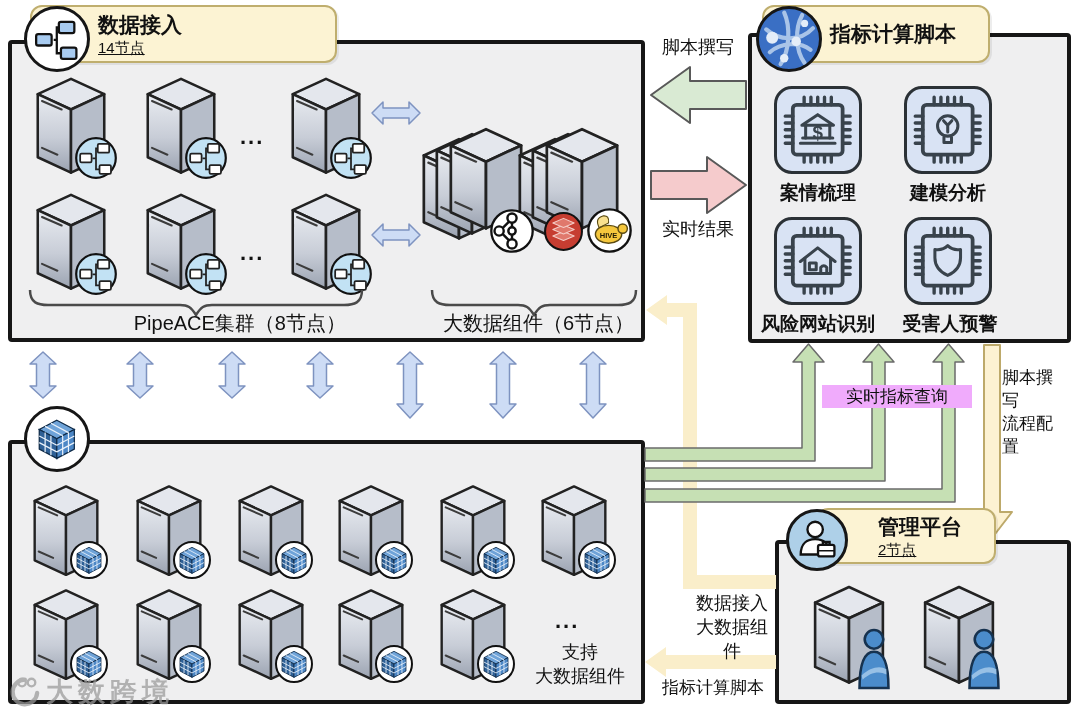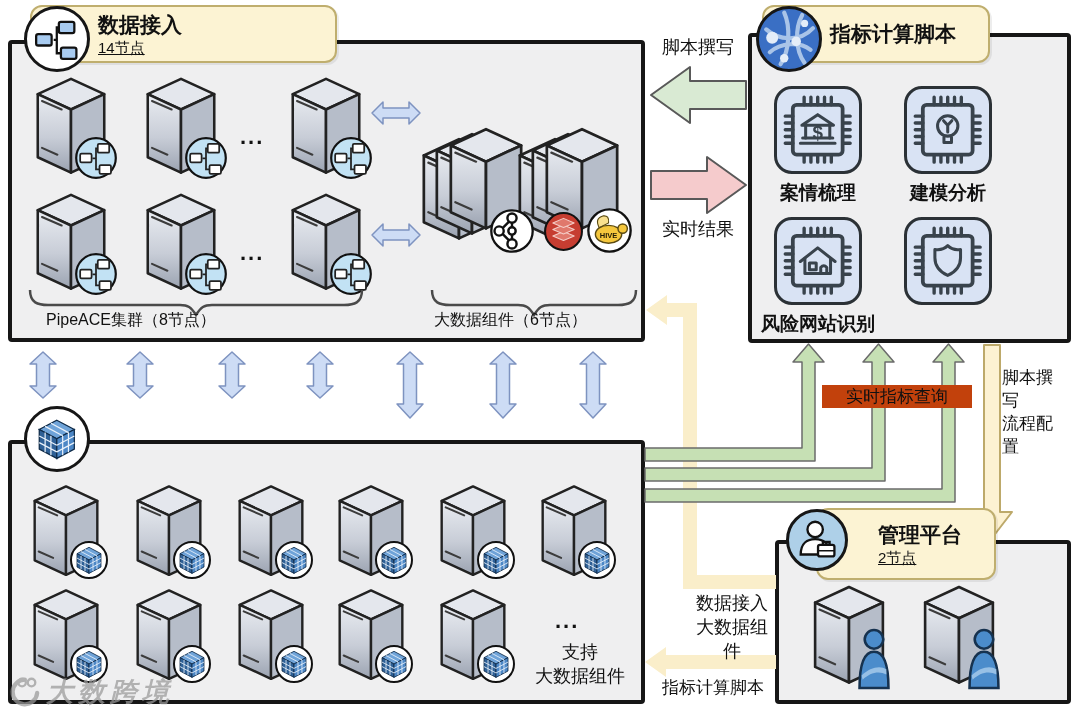--- a/index.html
+++ b/index.html
@@ -23,26 +23,26 @@
   .label { position:absolute; z-index:3; }
   .center { text-align:center; }
   .dots { font-size:22px; font-weight:700; letter-spacing:2px; }
 
   .chip-tile { position:absolute; width:88px; height:88px; background:#d9e3f4; border:3px solid #2b3136;
                border-radius:18px; display:flex; align-items:center; justify-content:center; }
   .chip-tile svg { width:92%; height:92%; }
   .chip-label { position:absolute; font-size:19px; font-weight:700; text-align:center; }
 
   .brace { position:absolute; }
-  .brace-label { position:absolute; font-size:16px; text-align:left; }
+  .brace-label { position:absolute; font-size:20px; text-align:right; }
 
   .flow-label { position:absolute; font-size:17px; line-height:23px; z-index:3; }
   .watermark { position:absolute; left:6px; top:674px; z-index:6; display:flex; align-items:center; gap:6px;
                opacity:0.72; }
-  .watermark span { font-size:27px; font-weight:700; color:#9a9a9a; letter-spacing:5px;font-style:italic; }
+  .watermark span { font-size:27px; font-weight:700; color:#9a9a9a; letter-spacing:5px; }
 </style>
 </head>
 <body>
 
 <svg width="0" height="0" style="position:absolute" aria-hidden="true">
   <defs>
     <linearGradient id="gradF" x1="0" y1="0" x2="0" y2="1">
       <stop offset="0%" stop-color="#e9ecf1"></stop>
         <stop offset="55%" stop-color="#c8cdd7"></stop>
         <stop offset="100%" stop-color="#9ba3b1"></stop>
@@ -310,20 +310,21 @@
           <use href="#sym-glyph-house"></use>
         </svg>
     </div>
     <div class="chip-tile" style="left:152px;top:180px">
       <svg viewBox="0 0 100 100">
           <use href="#sym-chip-frame"></use>
           <use href="#sym-glyph-shield"></use>
         </svg>
     </div>
     <div class="chip-label" style="left:-12px;top:274px;width:156px">风险网站识别</div>
+    <div class="chip-label" style="left:126px;top:274px;width:144px">受害人预警</div>
   </div>
 
   <div class="big-box" style="left:8px;top:440px;width:637px;height:264px">
 
     <div class="server" style="left:17px;top:36px;width:74px;height:98px">
         <svg class="body" viewBox="0 0 90 122">
           <use href="#sym-server"></use>
         </svg>
         <svg class="badge" style="left:40px;top:60px;width:40px;height:40px" viewBox="0 0 50 50">
           <use href="#sym-badge-cube"></use>
@@ -484,33 +485,33 @@
         <use href="#sym-globe"></use>
       </svg>
   </div>
 
   <div class="hdr-icon" style="left:24px;top:406px;width:66px;height:66px;background:#fff">
     <svg viewBox="0 0 50 50">
         <use href="#sym-cube"></use>
       </svg>
   </div>
 
-  <div class="hdr-tab" style="left:816px;top:508px;width:180px;height:72px;padding-left:60px">
+  <div class="hdr-tab" style="left:816px;top:508px;width:180px;height:56px;padding-left:60px">
     <div class="hdr-title">管理平台</div>
     <div class="hdr-sub">2节点</div>
   </div>
   <div class="hdr-icon" style="left:786px;top:509px;width:62px;height:62px;background:#aed0e8">
     <svg viewBox="0 0 50 50">
         <use href="#sym-person-brief"></use>
       </svg>
   </div>
 
   <div class="flow-label center" style="left:648px;top:36px;width:100px;font-size:18px">脚本撰写</div>
   <div class="flow-label center" style="left:648px;top:218px;width:100px;font-size:18px">实时结果</div>
-  <div class="flow-label center" style="left:822px;top:385px;width:150px;background:#c2410c">实时指标查询</div>
+  <div class="flow-label center" style="left:822px;top:385px;width:150px;background:#f0abfc">实时指标查询</div>
   <div class="flow-label" style="left:1002px;top:366px;width:66px">
     <div>脚本撰写</div>
     <div>流程配置</div>
   </div>
   <div class="flow-label center" style="left:688px;top:591px;width:88px;font-size:18px;line-height:24px">
     <div>数据接入</div>
     <div>大数据组件</div>
   </div>
   <div class="flow-label" style="left:662px;top:676px;width:125px">指标计算脚本</div>
 

